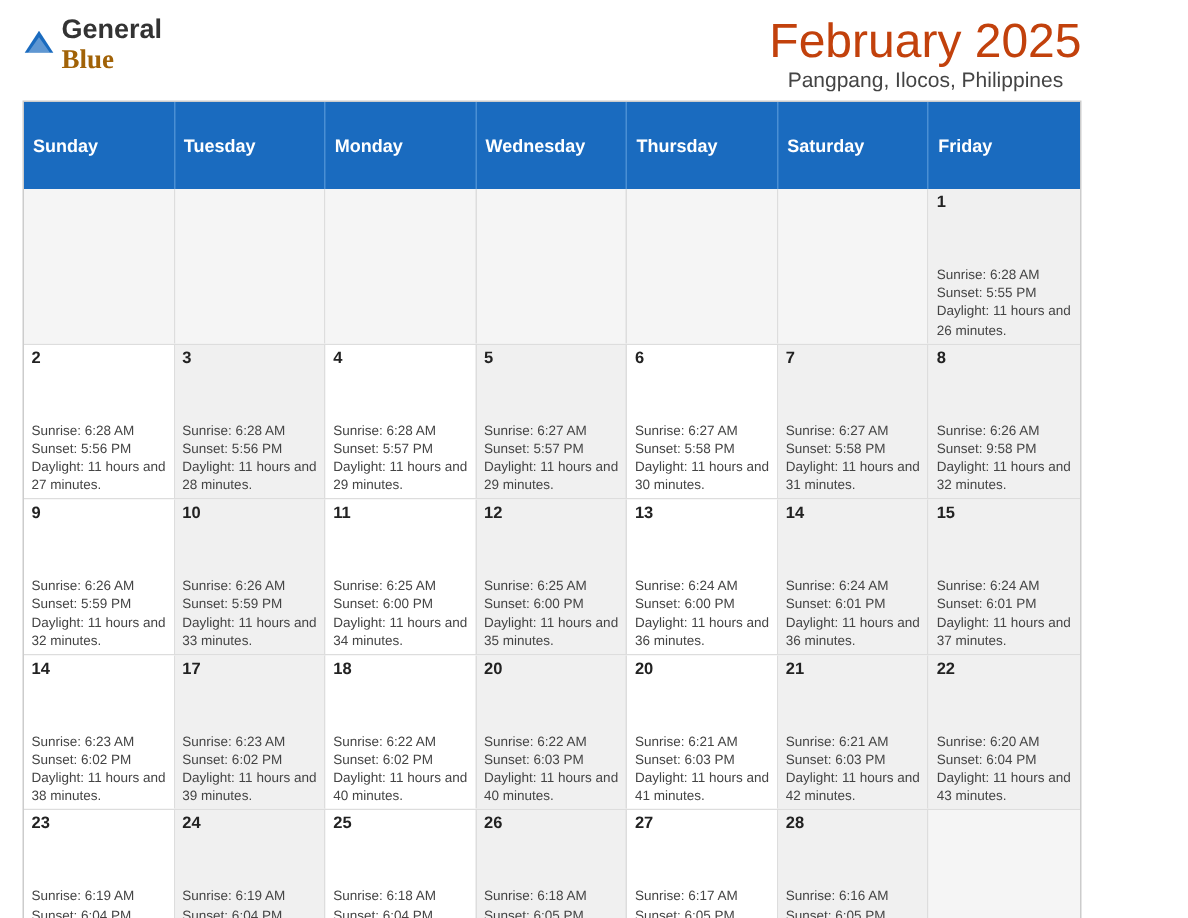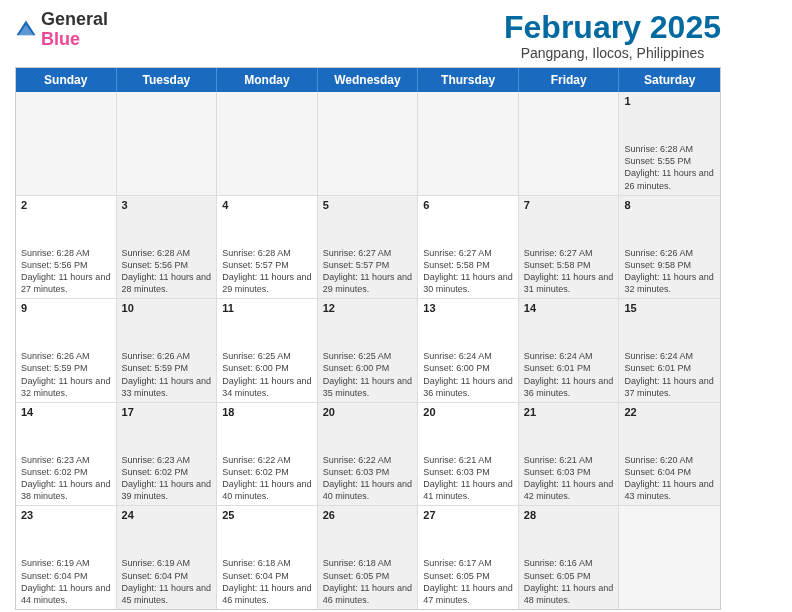--- a/index.html
+++ b/index.html
@@ -27,32 +27,32 @@
       display: flex;
       align-items: center;
       gap: 4px;
     }
     .logo-text {
       font-size: 18px;
       font-weight: bold;
       line-height: 1.1;
     }
     .logo-general { color: #333; }
-    .logo-blue { color: #ec4899; }
+    .logo-blue { color: #a16207; font-family: Liberation Serif, serif; }
     .logo-icon {
       width: 22px;
       height: 22px;
     }
     .title-block {
       text-align: right;
     }
     .title-month {
       font-size: 32px;
-      font-weight: bold;
-      color: #0369a1;
+      font-weight: normal;
+      color: #c2410c;
       line-height: 1.1;
     }
     .title-location {
       font-size: 14px;
       color: #444;
       text-align: center;
     }
     .calendar {
       border: 1px solid #ccc;
       flex: 1;
@@ -61,23 +61,23 @@
     }
     .cal-header {
       display: grid;
       grid-template-columns: repeat(7, 1fr);
       background: #1a6bbf;
     }
     .cal-header-cell {
       color: #fff;
       font-weight: bold;
       font-size: 12px;
-      padding: 5px 6px;
+      padding: 22px 6px;
       border-right: 1px solid #4a8fd4;
-      text-align: center;
+      text-align: left;
     }
     .cal-header-cell:last-child { border-right: none; }
     .cal-body {
       flex: 1;
       display: flex;
       flex-direction: column;
     }
     .cal-row {
       display: grid;
       grid-template-columns: repeat(7, 1fr);
@@ -132,22 +132,22 @@
     </div>
   </div>
 
   <div class="calendar">
     <div class="cal-header">
     <div class="cal-header-cell">Sunday</div>
         <div class="cal-header-cell">Tuesday</div>
         <div class="cal-header-cell">Monday</div>
         <div class="cal-header-cell">Wednesday</div>
         <div class="cal-header-cell">Thursday</div>
+        <div class="cal-header-cell">Saturday</div>
         <div class="cal-header-cell">Friday</div>
-        <div class="cal-header-cell">Saturday</div>
       </div>
     <div class="cal-body">
     <div class="cal-row">
           <div class="cal-cell empty"></div>
           <div class="cal-cell empty"></div>
           <div class="cal-cell empty"></div>
           <div class="cal-cell empty"></div>
           <div class="cal-cell empty"></div>
           <div class="cal-cell empty"></div>
           <div class="cal-cell shaded">

